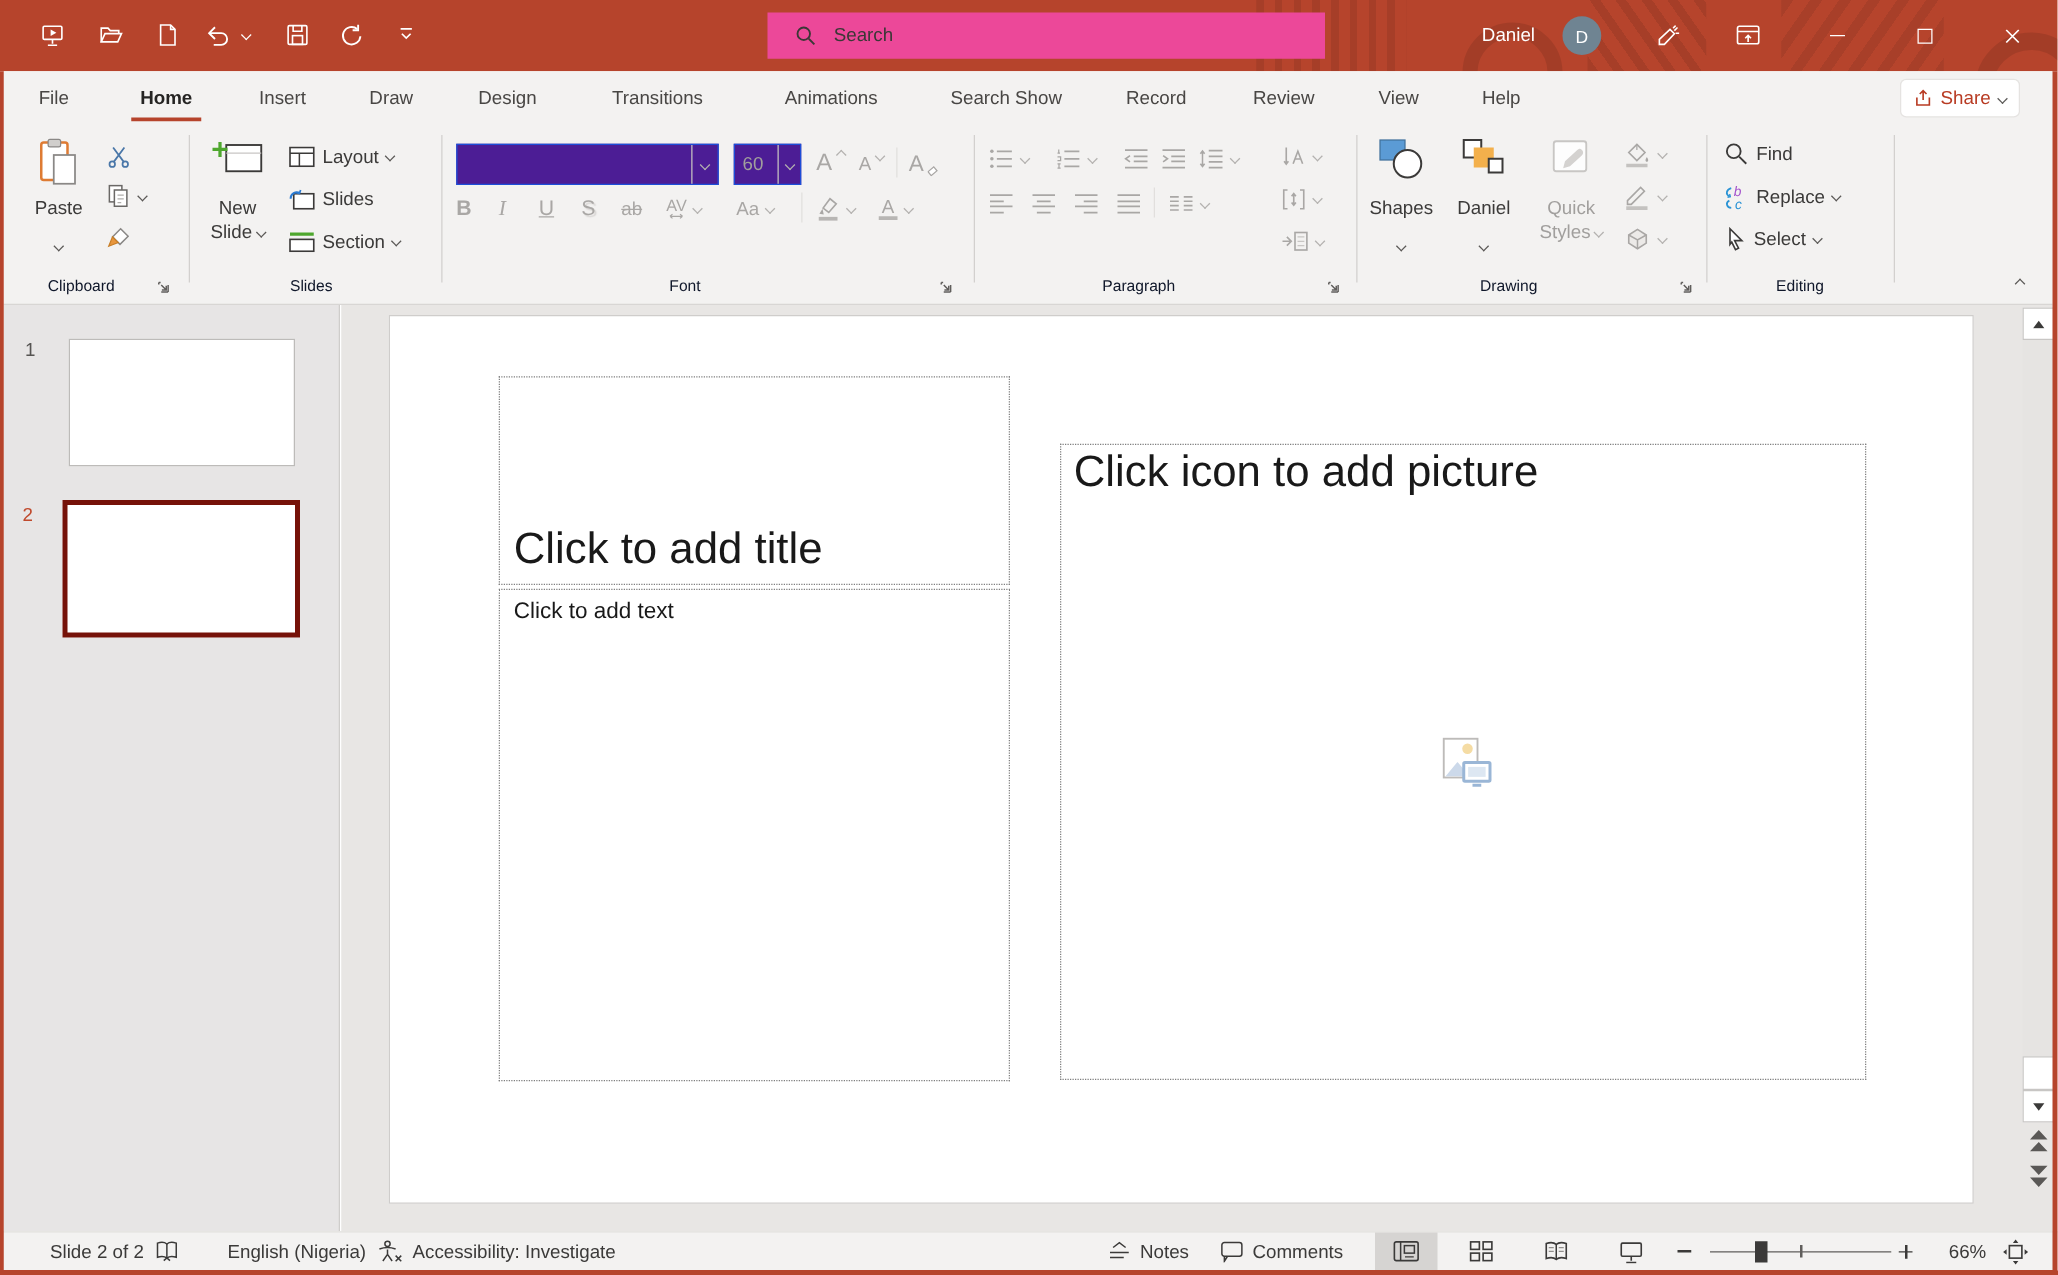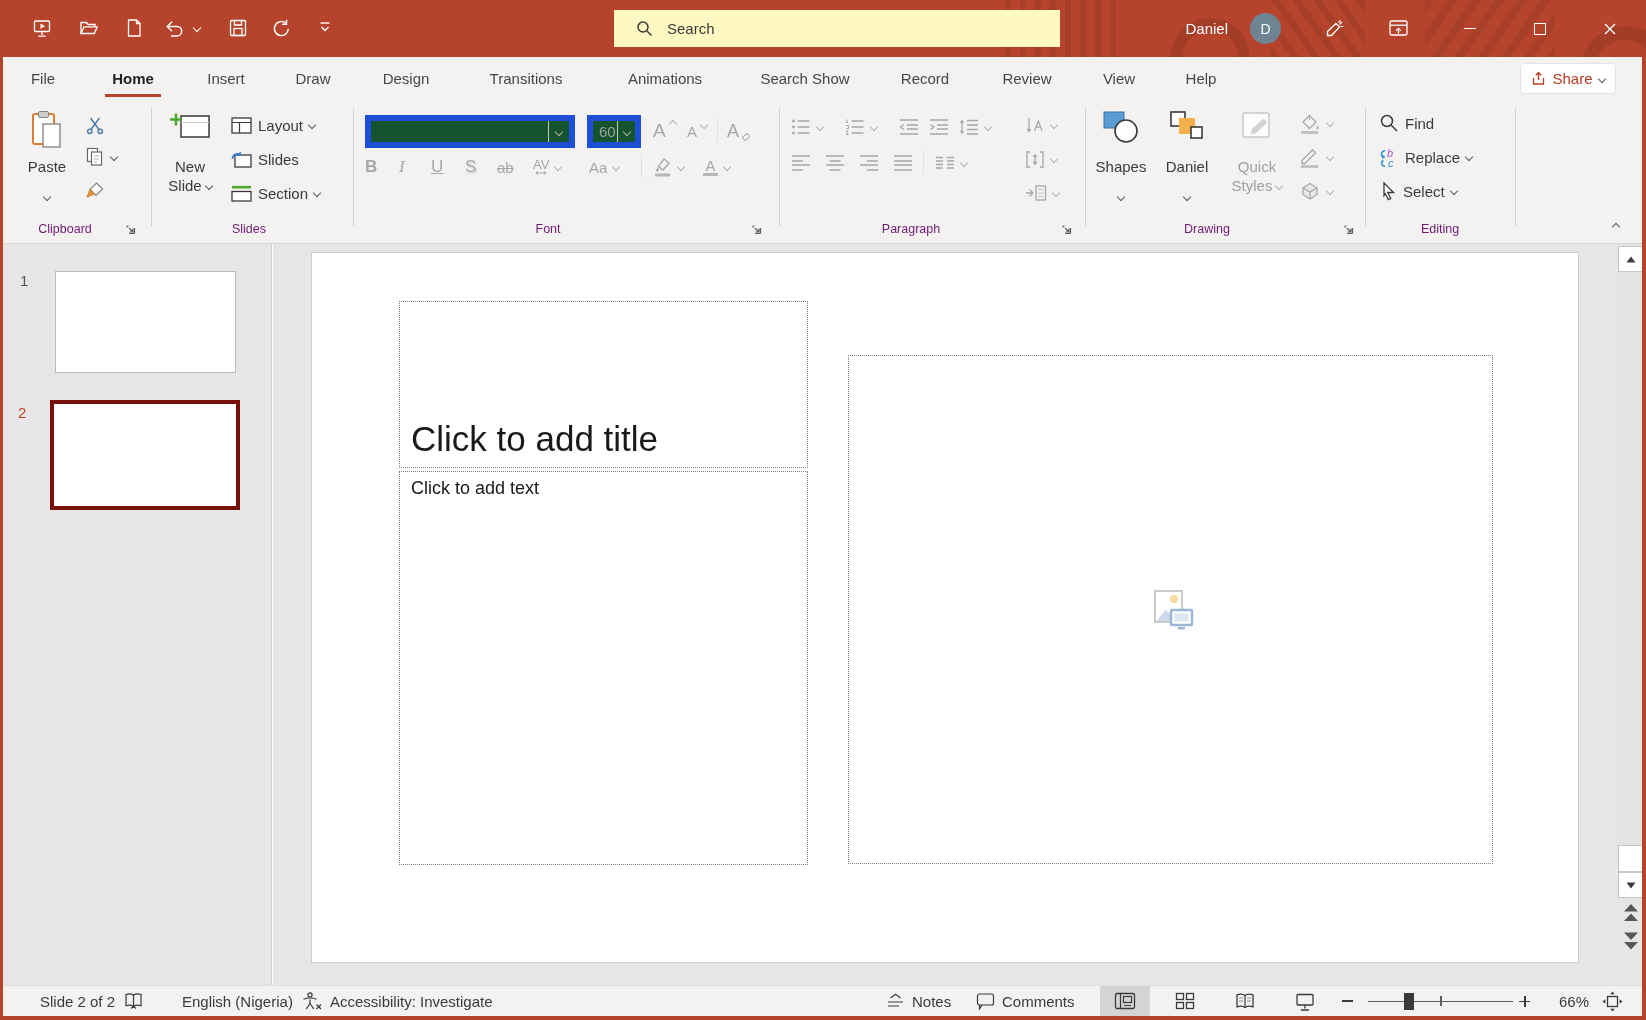--- a/index.html
+++ b/index.html
@@ -13,44 +13,44 @@
   
   .chv{display:inline-block;width:6px;height:6px;border-right:1.4px solid #5a5856;border-bottom:1.4px solid #5a5856;transform:rotate(45deg)}
   .chv.g{border-color:#b3b1af}
   .chv.w{border-color:#fff}
   .chv.up{transform:rotate(-135deg)}
   
   .titlebar{position:absolute;left:0;top:0;width:1646px;height:57px;background:var(--accent);overflow:hidden}
   .deco{position:absolute;top:0;height:57px;pointer-events:none}
   .qat-ic{position:absolute;top:18px}
   .tb-title{position:absolute;left:362px;top:0;height:57px;line-height:57px;color:#fff;font-size:15.5px;letter-spacing:.2px}
-  .searchbox{position:absolute;left:614px;top:10px;width:446px;height:37px;background:#fef9c3;display:flex;align-items:center;gap:14px;padding-left:22px}
+  .searchbox{position:absolute;left:614px;top:10px;width:446px;height:37px;background:#ec4899;display:flex;align-items:center;gap:14px;padding-left:22px}
   .searchbox span{font-size:15px;color:#3a3836}
   .tb-user{position:absolute;left:1140px;top:0;width:88px;height:57px;line-height:57px;text-align:right;color:#fff;font-size:15px}
   .avatar{position:absolute;left:1250px;top:13px;width:31px;height:31px;border-radius:50%;background:#6f8492;color:#fff;font-size:14px;display:flex;align-items:center;justify-content:center}
   .winbtn{position:absolute;top:0;width:58px;height:57px;display:flex;align-items:center;justify-content:center}
   
   .tabrow{position:absolute;left:3px;top:57px;width:1639px;height:43px;background:var(--ribbon-bg)}
   .tab{position:absolute;top:0;height:43px;display:flex;align-items:center;justify-content:center;font-size:15px;color:#484644}
   .tab.active{color:#252423;font-weight:bold}
   .tab.active::after{content:"";position:absolute;left:2px;right:2px;bottom:3px;height:3.5px;background:var(--accent)}
   .sharebtn{position:absolute;left:1518px;top:7px;width:94px;height:29px;background:#fff;border-radius:4px;display:flex;align-items:center;justify-content:center;gap:6px;font-size:15px;color:#b83b23;box-shadow:0 0 0 1px #e5e3e1}
   
   .ribbon{position:absolute;left:3px;top:100px;width:1639px;height:144px;background:var(--ribbon-bg);border-bottom:1px solid #d8d6d4}
   .vdiv{position:absolute;top:8px;height:118px;width:1px;background:var(--divider)}
-  .grp-lbl{position:absolute;top:122px;font-size:12.5px;color:#701a75;white-space:nowrap;transform:translateX(-50%)}
+  .grp-lbl{position:absolute;top:122px;font-size:12.5px;color:#0f172a;white-space:nowrap;transform:translateX(-50%)}
   .launcher{position:absolute;top:124px}
   .bigbtn{position:absolute;top:6px;height:110px;text-align:center;font-size:15px;color:var(--ink)}
   .bigbtn .l1{position:absolute;top:52px;width:100%}
   .bigbtn .l2{position:absolute;top:71px;width:100%;display:flex;justify-content:center;gap:4px;align-items:center}
   .bigbtn .cv{position:absolute;top:88px;width:100%;display:flex;justify-content:center}
   .bigbtn.dis{color:#a19f9d}
   .rbtn{position:absolute;height:30px;display:flex;align-items:center;gap:6px;font-size:15px;color:var(--ink);white-space:nowrap}
   .glyph{font-size:17px;color:var(--dis)}
-  .combo{position:absolute;top:15px;height:33px;background:#14532d;border:6px solid #1d4ed8;display:flex;align-items:center}
+  .combo{position:absolute;top:15px;height:33px;background:#4c1d95;border:1px solid #1d4ed8;display:flex;align-items:center}
   .combo .cbx{width:21px;align-self:stretch;border-left:1px solid #c6c4c2;display:flex;align-items:center;justify-content:center}
   .collapse-chv{position:absolute;left:1610px;top:124px}
   
   .content{position:absolute;left:3px;top:244px;width:1639px;height:741px}
   .thumbpanel{position:absolute;left:0;top:0;width:269px;height:741px;background:var(--panel);border-right:1px solid #cfcdcb}
   .thumbnum{position:absolute;font-size:15px;color:#565452}
   .thumb{position:absolute;background:#fff}
   .canvas{position:absolute;left:270px;top:0;width:1369px;height:741px;background:var(--canvas)}
   .slide{position:absolute;left:38px;top:8px;width:1268px;height:711px;background:#fff;border:1px solid #cfcdcb}
   .ph{position:absolute;border:1px dotted #7f7f7f;color:#191919}
@@ -578,20 +578,21 @@
   <div class="canvas">
     <div class="slide">
 
       <div class="ph" style="left:87px;top: 218px;width:409px;height:394px">
         <div class="ph-body-text">Click to add text</div>
       </div>
       <div class="ph" style="left:87px;top:48px;width:409px;height:167px">
         <div class="ph-title-text">Click to add title</div>
       </div>
       <div class="ph" style="left:536px;top:102px;width:645px;height:509px">
+        <div class="ph-pic-text">Click icon to add picture</div>
         <div style="position:absolute;left:50%;top:50%;transform:translate(-50%,-50%)">
           <svg width="46" height="42" viewBox="0 0 46 42">
             <rect x="7" y="2" width="27" height="31" fill="#fff" stroke="#bdbbb9" stroke-width="1.5"></rect>
             <circle cx="26" cy="10" r="4.2" fill="#f5dca4"></circle>
             <path d="M8.5 32l9.5-11.5 7.5 9V32z" fill="#ccd9ea"></path>
             <rect x="23" y="21" width="21" height="15" rx="1" fill="#fff" stroke="#9ab6d6" stroke-width="2.4"></rect>
             <rect x="26.5" y="24.5" width="14" height="8" fill="#dde7f2"></rect>
             <rect x="30" y="38" width="7" height="2.4" fill="#9ab6d6"></rect>
           </svg>
         </div>

